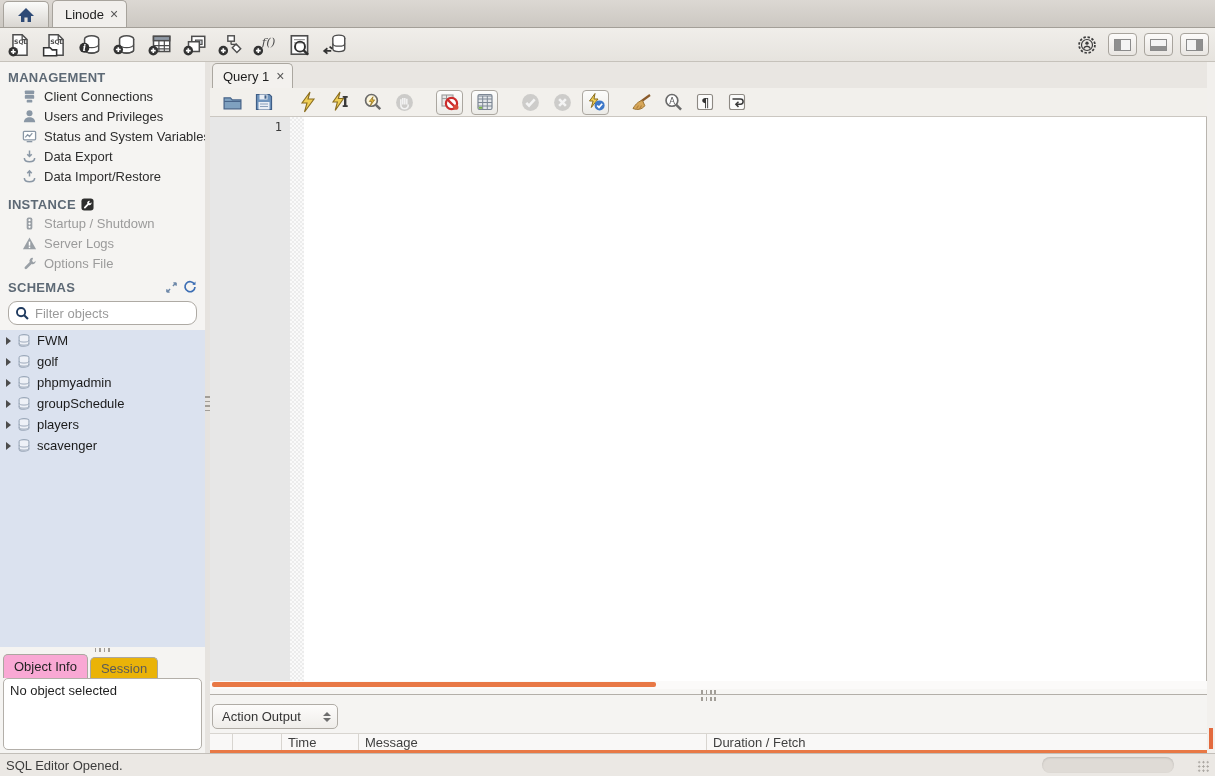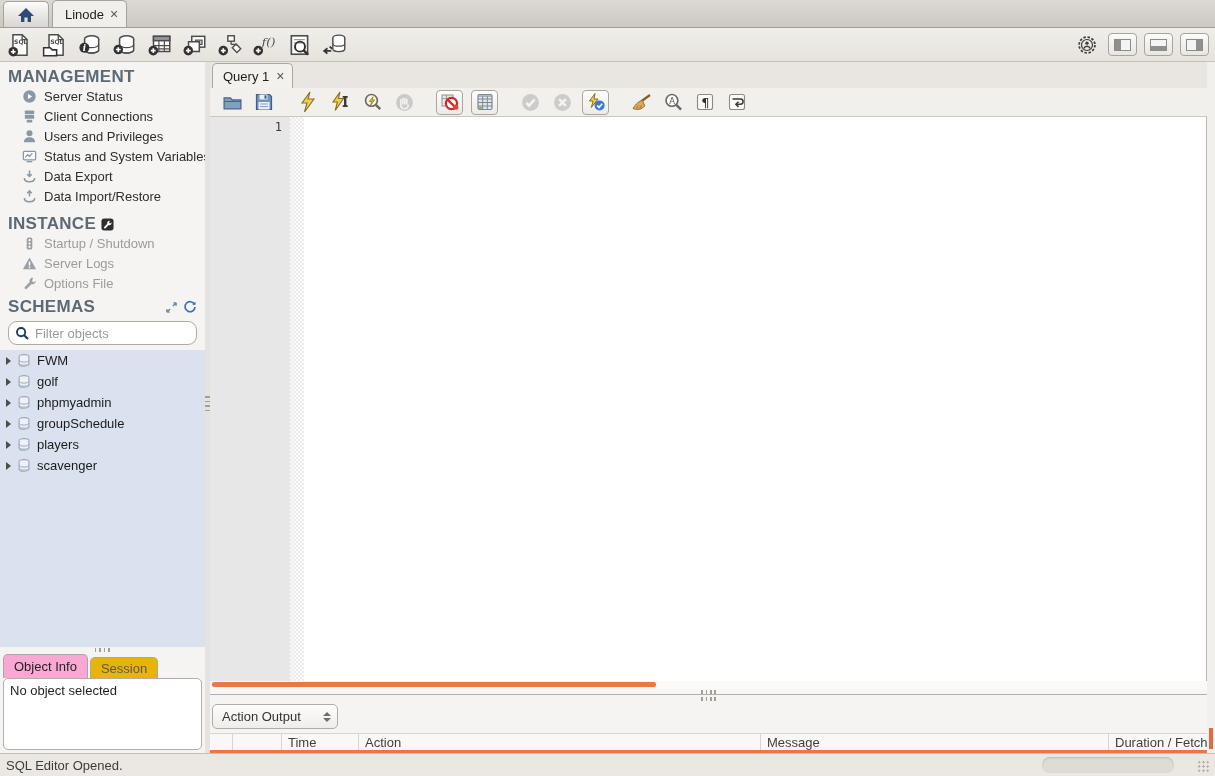--- a/index.html
+++ b/index.html
@@ -25,21 +25,21 @@
   .ptog.bottom .mini::before { left:0; right:0; bottom:0; height:4px; }
   .ptog.right .mini::before { right:0; top:0; bottom:0; width:6px; }
 
   
   .content { display:flex; height:691px; background:#f2f0ed; }
   .sidebar { width:205px; background:#f5f4f2; display:flex; flex-direction:column; padding-top:6px; }
   .vsplitter { width:5px; background:#e6e3df; position:relative; cursor:col-resize; }
   .grip-v { position:absolute; top:334px; left:0; width:5px; height:15px; background:repeating-linear-gradient(0deg,#a29e98 0 1.5px,transparent 1.5px 4.5px); }
 
   
-  .section-header { height:18px; padding:0 8px; display:flex; align-items:center; gap:5px; font-size:17px; font-weight:bold; color:#5d6975; letter-spacing:.3px; }
+  .section-header { height:18px; padding:0 8px; display:flex; align-items:center; gap:5px; font-size:13px; font-weight:bold; color:#5d6975; letter-spacing:.3px; }
   .nav-item { height:20px; display:flex; align-items:center; gap:7px; padding-left:22px; cursor:pointer; }
   .nav-item .lbl { color:#2d2d2d; white-space:nowrap; }
   .nav-item.disabled .lbl { color:#9b9b9b; }
   .section-gap { height:9px; }
   .schemas-header { margin-top:5px; }
   .sh-spacer { flex:1; }
   .sh-icon { cursor:pointer; }
 
   .filter-wrap { margin:5px 8px 4px 8px; }
   .filter-box { height:24px; background:#fff; border:1px solid #aeaaa4; border-radius:9px; display:flex; align-items:center; padding:0 6px; gap:5px; }
@@ -230,29 +230,20 @@
 
   <div class="content">
 
     <aside class="sidebar">
       <div class="section-header">
         <span>MANAGEMENT</span>
       </div>
       <div class="nav-item">
         <span>
             <svg width="15" height="15" viewBox="0 0 16 16">
-              <circle cx="8" cy="8" r="6.6" fill="#8a97a5"></circle>
-              <path d="M6.3 5l4.4 3-4.4 3z" fill="#fff"></path>
-            </svg>
-          </span>
-        <span class="lbl">Server Status</span>
-      </div>
-      <div class="nav-item">
-        <span>
-            <svg width="15" height="15" viewBox="0 0 16 16">
               <rect x="3" y="1.5" width="10" height="4" rx="1" fill="#8a97a5"></rect>
               <rect x="3" y="6.5" width="10" height="4" rx="1" fill="#8a97a5"></rect>
               <rect x="5" y="11.5" width="6" height="3" rx="1" fill="#8a97a5"></rect>
             </svg>
           </span>
         <span class="lbl">Client Connections</span>
       </div>
       <div class="nav-item">
         <span>
             <svg width="15" height="15" viewBox="0 0 16 16">
@@ -585,21 +576,20 @@
           <span class="lbl">Action Output</span>
           <span class="spin">
               <i class="up"></i>
               <i class="dn"></i>
             </span>
         </div>
         <div class="out-header">
           <div class="oh-cell oh-c0"></div>
           <div class="oh-cell oh-c1"></div>
           <div class="oh-cell oh-time">Time</div>
-          <div class="oh-cell oh-action">Action</div>
           <div class="oh-cell oh-msg">Message</div>
           <div class="oh-cell oh-dur">Duration / Fetch</div>
         </div>
         <div class="out-vscroll"></div>
       </div>
     </main>
   </div>
 
   <div class="statusbar">
     <span class="msg">SQL Editor Opened.</span>

